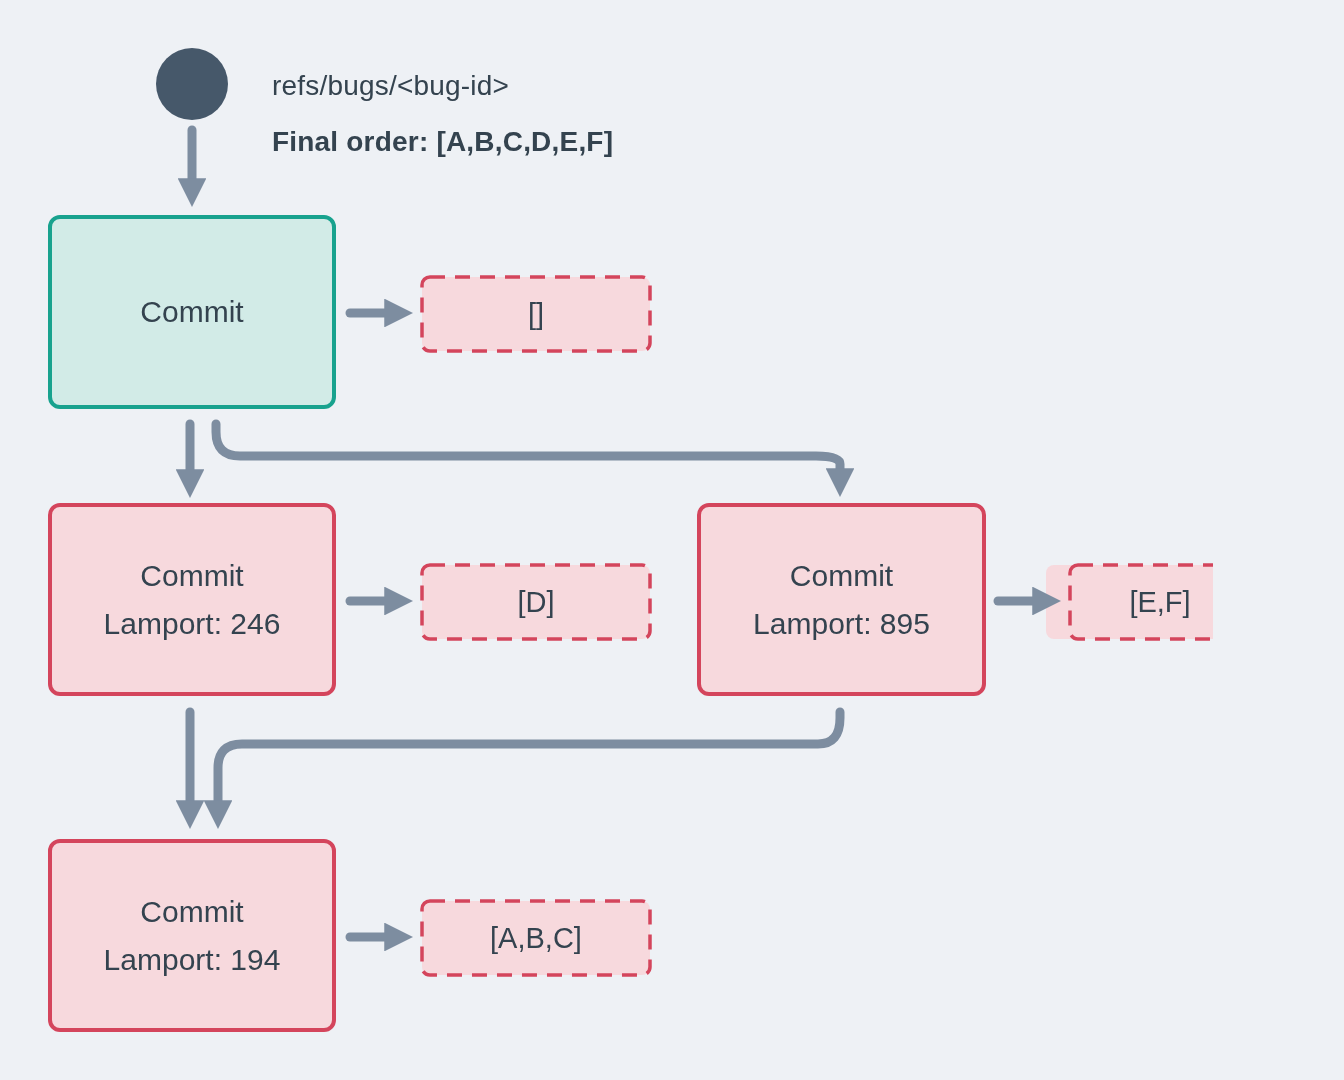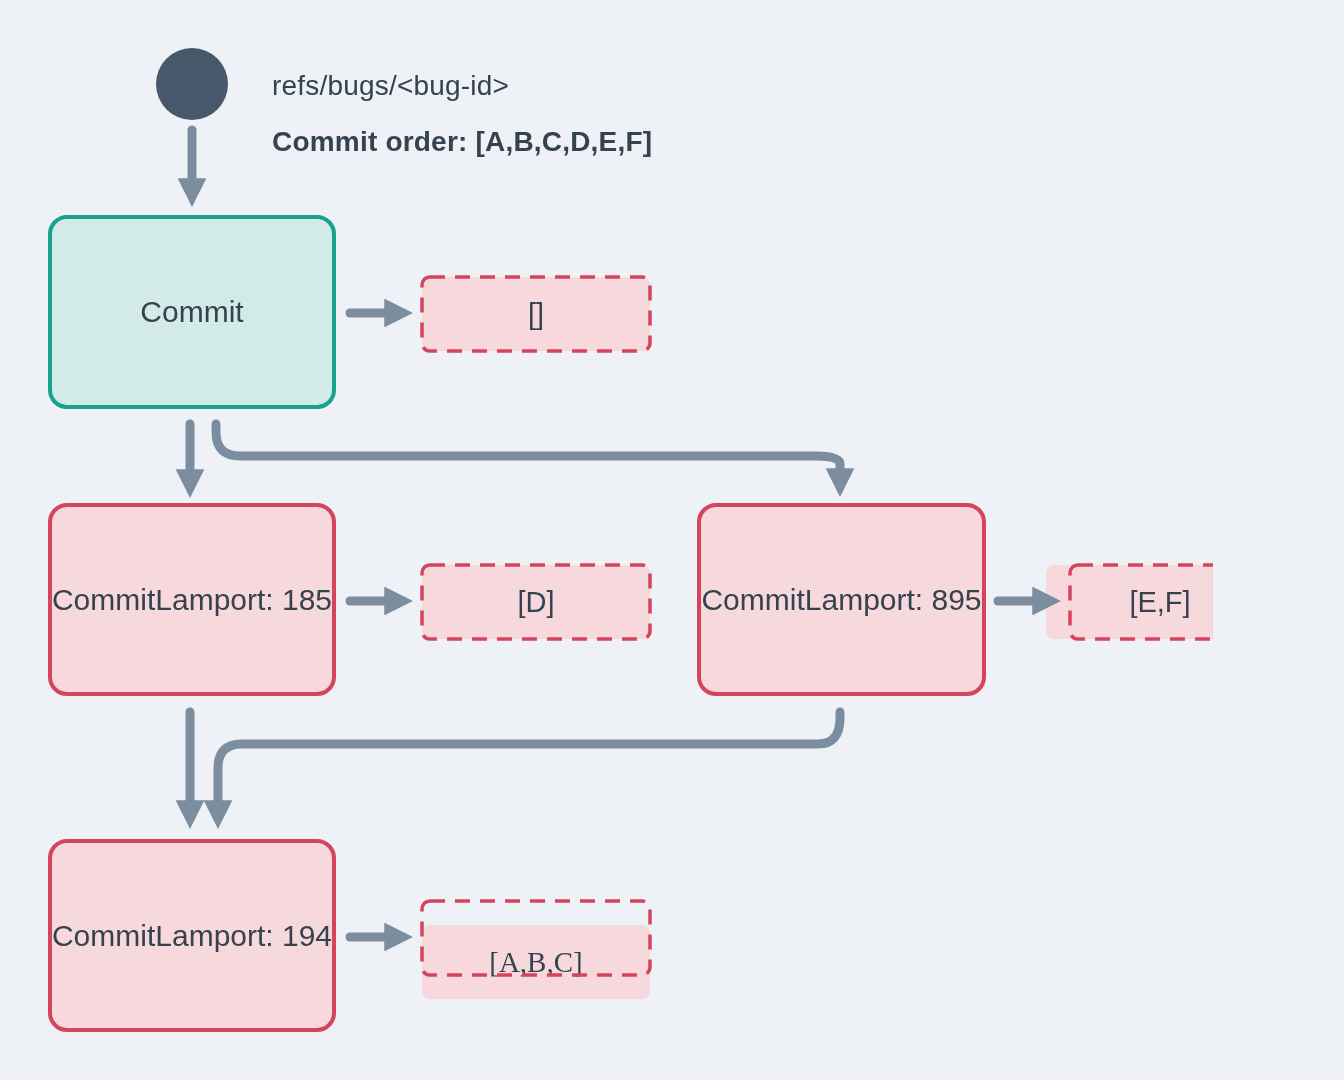--- a/index.html
+++ b/index.html
@@ -73,23 +73,23 @@
     letter-spacing: 0.2px;
     color: var(--node-text);
     z-index: 1;
     white-space: nowrap;
   }
   .node {
     position: absolute;
     width: 288px;
     border: 4px solid var(--pink-border);
     background: var(--pink-fill);
-    border-radius: 19px;
+    border-radius: 12px;
     display: flex;
-    flex-direction: row;
+    flex-direction: column;
     align-items: center;
     justify-content: center;
     z-index: 1;
   }
   .node.teal {
     border-color: var(--teal-border);
     background: var(--teal-fill);
   }
   .node-line {
     font-size: 30px;
@@ -145,46 +145,46 @@
     <path class="edge" d="M350 937 H390" marker-end="url(#ah)"></path>
 
     <rect class="dashed-border" x="422" y="277" width="228" height="74" rx="8"></rect>
     <rect class="dashed-border" x="422" y="565" width="228" height="74" rx="8"></rect>
     <rect class="dashed-border" x="1070" y="565" width="228" height="74" rx="8"></rect>
     <rect class="dashed-border" x="422" y="901" width="228" height="74" rx="8"></rect>
   </svg>
 
   <div class="ref-dot"></div>
   <div class="ref-label">refs/bugs/&lt;bug-id&gt;</div>
-  <div class="final-order">Commit order: [A,B,C,D,E,F]</div>
+  <div class="final-order">Final order: [A,B,C,D,E,F]</div>
 
   <div class="node teal" style="left:48px; top:215px; height:194px;">
     <div class="node-line">Commit</div>
   </div>
   <div class="payload" style="left:422px; top:277px;">
     <span class="payload-text">[]</span>
   </div>
 
   <div class="node" style="left:48px; top:503px; height:193px;">
     <div class="node-line">Commit</div>
-    <div class="node-line">Lamport: 185</div>
+    <div class="node-line">Lamport: 246</div>
   </div>
   <div class="payload" style="left:422px; top:565px;">
     <span class="payload-text">[D]</span>
   </div>
 
   <div class="node" style="left:697px; top:503px; height:193px; width:289px;">
     <div class="node-line">Commit</div>
     <div class="node-line">Lamport: 895</div>
   </div>
   <div class="payload" style="left:1046px; top:565px;">
     <span class="payload-text">[E,F]</span>
   </div>
 
   <div class="node" style="left:48px; top:839px; height:193px;">
     <div class="node-line">Commit</div>
     <div class="node-line">Lamport: 194</div>
   </div>
-  <div class="payload" style="left:422px; top:925px;font-family:Liberation Serif, serif;">
+  <div class="payload" style="left:422px; top:901px;">
     <span class="payload-text">[A,B,C]</span>
   </div>
 
 </div>
 
 </body></html>

